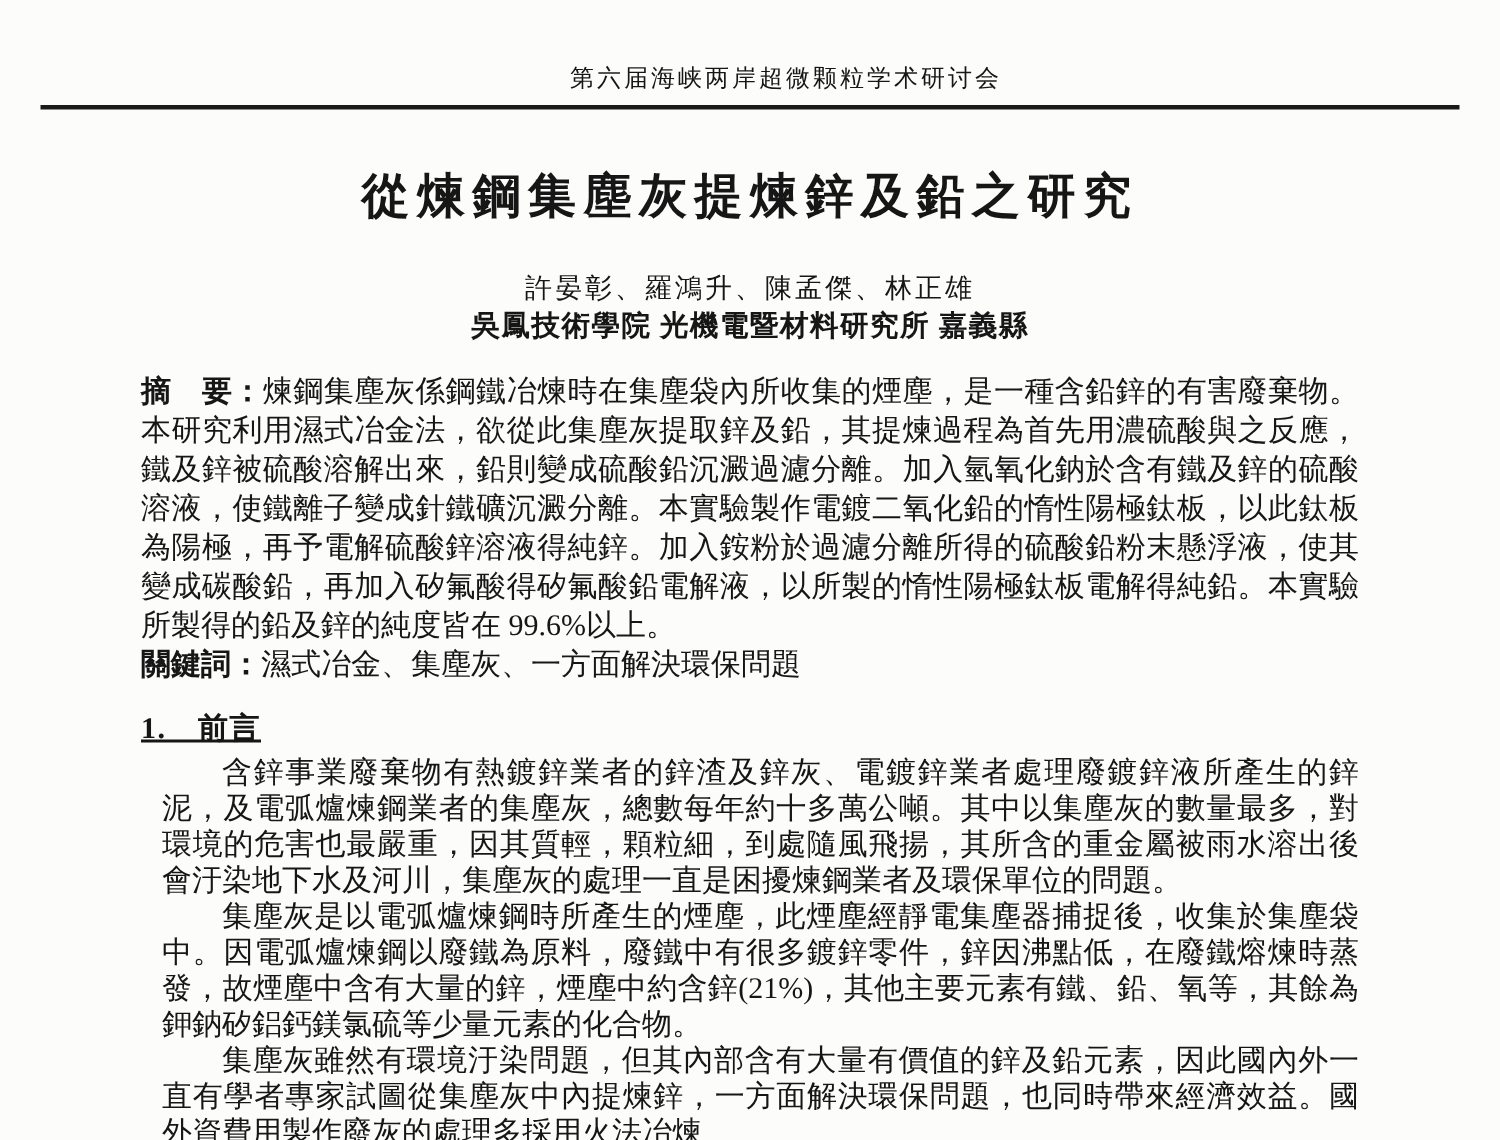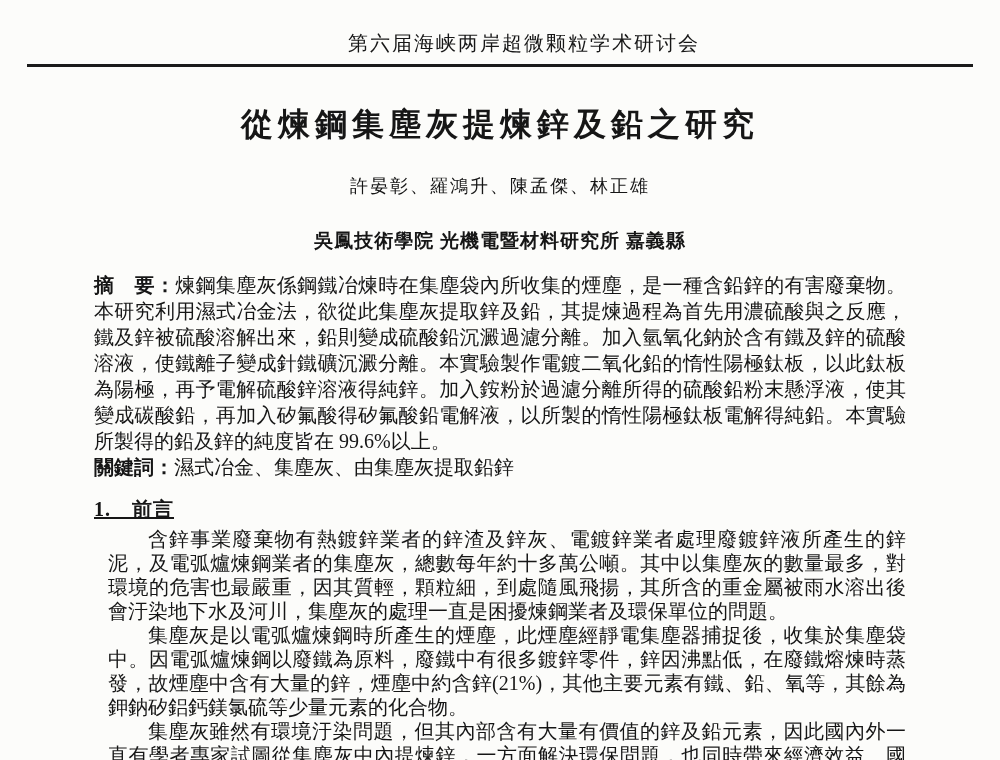--- a/index.html
+++ b/index.html
@@ -16,23 +16,23 @@
   }
   .page {
     position: relative;
     width: 1000px;
     height: 760px;
     overflow: hidden;
   }
   h1, h2, p { margin: 0; }
 
   .running-header {
-    padding-top: 30px;
+    padding-top: 42px;
     text-align: center;
-    font-size: 20px;
+    font-size: 16px;
     letter-spacing: 2px;
     margin-left: 48px;
   }
   .header-rule {
     width: 946px;
     margin: 7px auto 0 auto;
     border-top: 3px solid #1a1a1a;
     height: 0;
   }
   .paper-title {
@@ -42,21 +42,20 @@
     font-weight: bold;
     letter-spacing: 5px;
   }
   .authors {
     margin-top: 27px;
     text-align: center;
     font-size: 18px;
     letter-spacing: 2px;
   }
   .affiliation {
-    margin-top: 30px;
     text-align: center;
     font-size: 19px;
     font-weight: bold;
     letter-spacing: 1px;
   }
   .content {
     width: 812px;
     margin: 0 auto;
   }
   .abstract {
@@ -102,21 +101,21 @@
   <h1 class="paper-title">從煉鋼集塵灰提煉鋅及鉛之研究</h1>
 
   <div class="authors">許晏彰、羅鴻升、陳孟傑、林正雄</div>
 
   <div class="affiliation">吳鳳技術學院 光機電暨材料研究所 嘉義縣</div>
 
   <div class="content">
 
     <p class="abstract"><b>摘　要：</b><span>煉鋼集塵灰係鋼鐵冶煉時在集塵袋內所收集的煙塵，是一種含鉛鋅的有害廢棄物。本研究利用濕式冶金法，欲從此集塵灰提取鋅及鉛，其提煉過程為首先用濃硫酸與之反應，鐵及鋅被硫酸溶解出來，鉛則變成硫酸鉛沉澱過濾分離。加入氫氧化鈉於含有鐵及鋅的硫酸溶液，使鐵離子變成針鐵礦沉澱分離。本實驗製作電鍍二氧化鉛的惰性陽極鈦板，以此鈦板為陽極，再予電解硫酸鋅溶液得純鋅。加入銨粉於過濾分離所得的硫酸鉛粉末懸浮液，使其變成碳酸鉛，再加入矽氟酸得矽氟酸鉛電解液，以所製的惰性陽極鈦板電解得純鉛。本實驗所製得的鉛及鋅的純度皆在 99.6%以上。</span></p>
 
-    <p class="keywords"><b>關鍵詞：</b><span>濕式冶金、集塵灰、由集塵灰提取鉛鋅</span></p>
+    <p class="keywords"><b>關鍵詞：</b><span>濕式冶金、集塵灰、一方面解決環保問題</span></p>
 
     <h2 class="section-heading">1.　前言</h2>
 
     <div class="body-text">
 
       <p>含鋅事業廢棄物有熱鍍鋅業者的鋅渣及鋅灰、電鍍鋅業者處理廢鍍鋅液所產生的鋅泥，及電弧爐煉鋼業者的集塵灰，總數每年約十多萬公噸。其中以集塵灰的數量最多，對環境的危害也最嚴重，因其質輕，顆粒細，到處隨風飛揚，其所含的重金屬被雨水溶出後會汙染地下水及河川，集塵灰的處理一直是困擾煉鋼業者及環保單位的問題。</p>
 
       <p>集塵灰是以電弧爐煉鋼時所產生的煙塵，此煙塵經靜電集塵器捕捉後，收集於集塵袋中。因電弧爐煉鋼以廢鐵為原料，廢鐵中有很多鍍鋅零件，鋅因沸點低，在廢鐵熔煉時蒸發，故煙塵中含有大量的鋅，煙塵中約含鋅(21%)，其他主要元素有鐵、鉛、氧等，其餘為鉀鈉矽鋁鈣鎂氯硫等少量元素的化合物。</p>
 
       <p><span>集塵灰雖然有環境汙染問題，但其內部含有大量有價值的鋅及鉛元素，因此國內外一直有學者專家試圖從集塵灰中內提煉鋅，一方面解決環保問題，也同時帶來經濟效益。國</span><span>外資費用製作廢灰的處理多採用火法冶煉</span></p>

